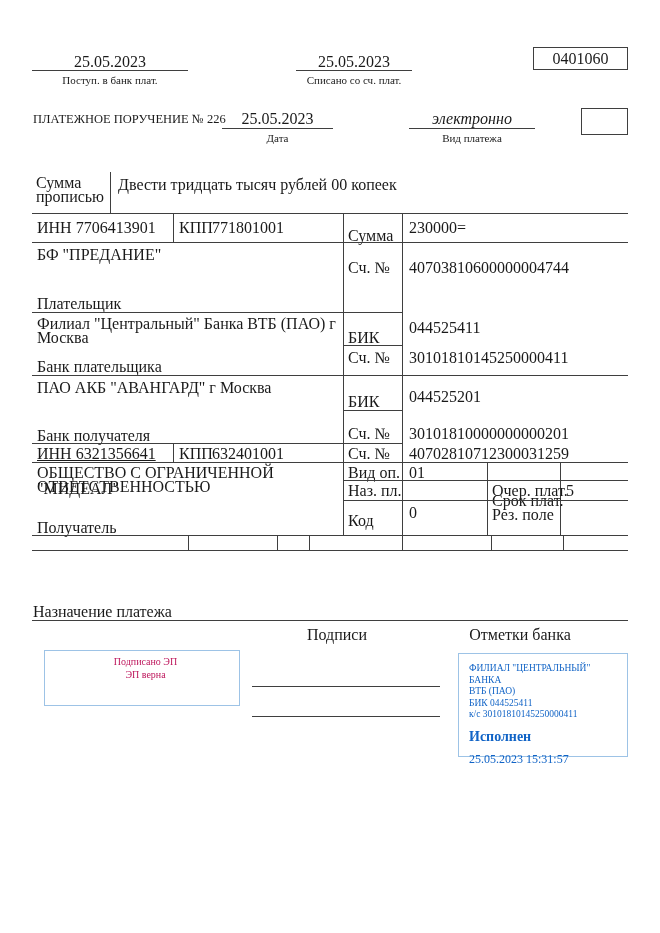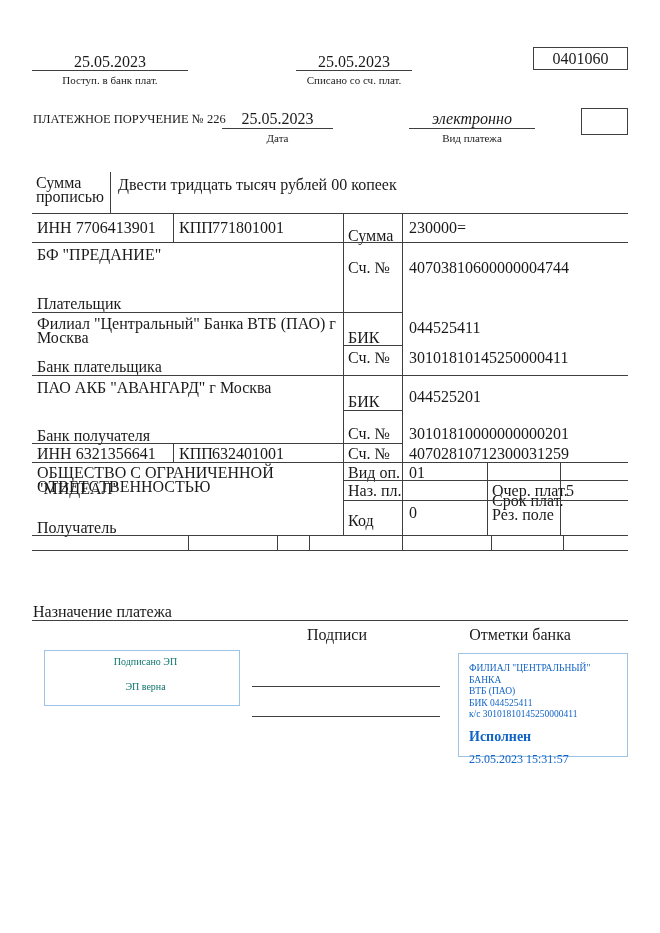--- a/index.html
+++ b/index.html
@@ -9,21 +9,21 @@
     overflow:hidden;
   }
   .abs{position:absolute;}
   .hline{position:absolute;height:1px;background:#3f3f3f;}
   .vline{position:absolute;width:1px;background:#3f3f3f;}
   .t12{font-size:16px;line-height:14px;}
   .t11{font-size:11px;line-height:13px;}
   .center{text-align:center;}
   .box{position:absolute;border:1px solid #3f3f3f;background:#fff;}
   .stamp{
-    position:absolute;border:1px solid #9dc3e6;color:#0f766e;
+    position:absolute;border:1px solid #9dc3e6;color:#be185d;
     text-align:center;box-sizing:border-box;padding-left:7px;
   }
   .bankbox{
     position:absolute;border:1px solid #9dc3e6;color:#1063c6;
     box-sizing:border-box;padding:9px 6px 0 10px;
   }
   .bankbox .bl{font-size:9.5px;line-height:11.5px;}
   .bankbox .status{font-size:14px;font-weight:bold;margin-top:8px;}
   .bankbox .ts{font-size:12px;margin-top:7px;}
   .stamp .s-small{font-size:10px;line-height:12px;margin-top:5px;}
@@ -90,21 +90,21 @@
   <div class="abs t12" style="left:37px;top:381px;width:300px;">ПАО АКБ "АВАНГАРД" г Москва</div>
   <div class="abs t12" style="left:409px;top:390px;">044525201</div>
   <div class="abs t12" style="left:348px;top:395px;">БИК</div>
   <div class="hline" style="left:343px;top:410px;width:59px;"></div>
   <div class="abs t12" style="left:348px;top:427px;">Сч. №</div>
   <div class="abs t12" style="left:409px;top:427px;">30101810000000000201</div>
   <div class="abs t12" style="left:37px;top:429px;">Банк получателя</div>
   <div class="hline" style="left:32px;top:443px;width:370px;"></div>
 
   <div class="vline" style="left:173px;top:443px;height:19px;"></div>
-  <div class="abs t12" style="left:37px;top:447px;">ИНН 6321356641</div>
+  <div class="abs t12" style="left:37px;top:447px;text-decoration:underline;">ИНН 6321356641</div>
   <div class="abs t12" style="left:179px;top:447px;">КПП</div>
   <div class="abs t12" style="left:212px;top:447px;">632401001</div>
   <div class="abs t12" style="left:348px;top:447px;">Сч. №</div>
   <div class="abs t12" style="left:409px;top:447px;">40702810712300031259</div>
   <div class="hline" style="left:32px;top:462px;width:596px;"></div>
 
   <div class="vline" style="left:487px;top:462px;height:73px;"></div>
   <div class="vline" style="left:560px;top:462px;height:73px;"></div>
 
   <div class="abs t12" style="left:37px;top:466px;width:305px;">ОБЩЕСТВО С ОГРАНИЧЕННОЙ ОТВЕТСТВЕННОСТЬЮ</div>
@@ -139,21 +139,21 @@
   <div class="hline" style="left:32px;top:550px;width:596px;"></div>
 
   <div class="abs t12" style="left:33px;top:605px;">Назначение платежа</div>
   <div class="hline" style="left:32px;top:620px;width:596px;"></div>
 
   <div class="abs t12 center" style="left:277px;top:628px;width:120px;">Подписи</div>
   <div class="abs t12 center" style="left:460px;top:628px;width:120px;">Отметки банка</div>
 
   <div class="stamp" style="left:44px;top:650px;width:196px;height:56px;">
     <div class="s-small">Подписано ЭП</div>
-    <div class="s-small" style="margin-top:13px;">ЭП верна</div>
+    <div class="s-small" style="margin-top:1px;">ЭП верна</div>
   </div>
 
   <div class="hline" style="left:252px;top:686px;width:188px;"></div>
   <div class="hline" style="left:252px;top:716px;width:188px;"></div>
 
   <div class="bankbox" style="left:458px;top:653px;width:170px;height:104px;">
     <div class="bl">ФИЛИАЛ "ЦЕНТРАЛЬНЫЙ" БАНКА</div>
     <div class="bl">ВТБ (ПАО)</div>
     <div class="bl">БИК 044525411</div>
     <div class="bl">к/с 30101810145250000411</div>

